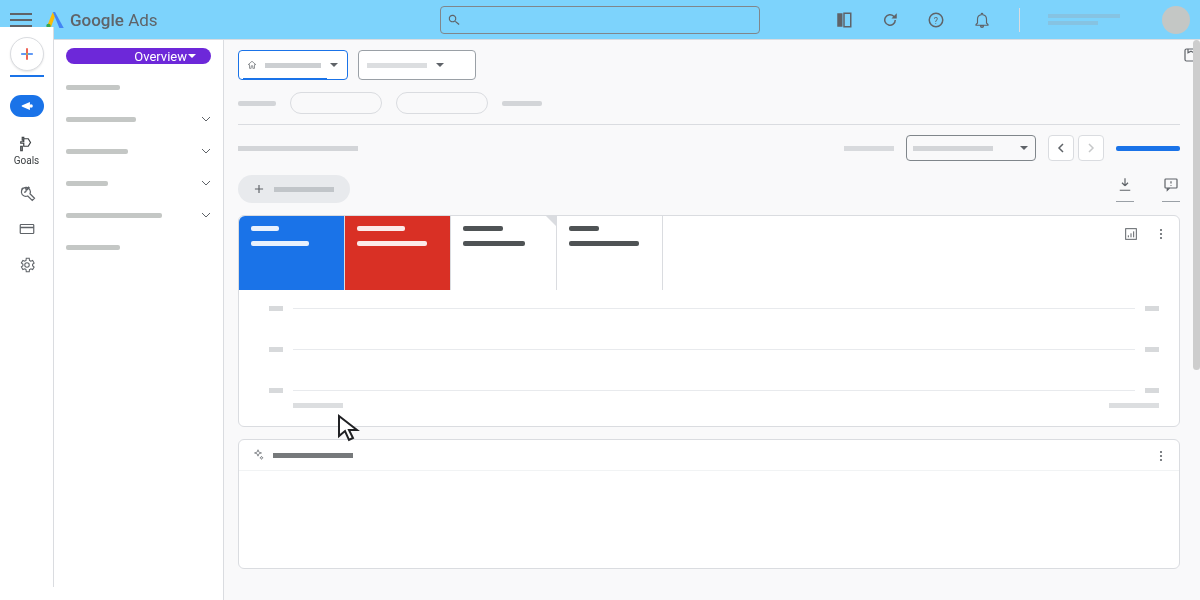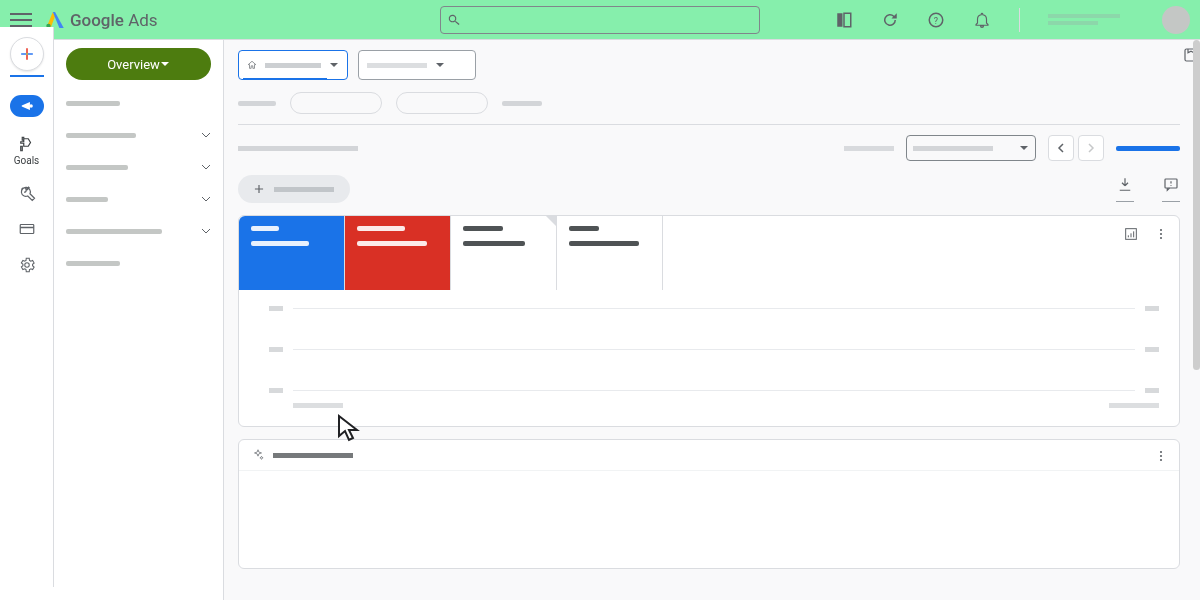--- a/index.html
+++ b/index.html
@@ -1,19 +1,19 @@
 <!DOCTYPE html>
 <html><head>
   <meta charset="utf-8">
   <style>
     * { box-sizing: border-box; margin: 0; padding: 0; }
     body { font-family: Roboto, Arial, sans-serif; background: #fff; color: #3c4043; overflow: hidden; width: 1200px; height: 600px; position: relative; }
 
     
-    .header { height: 40px; display: flex; align-items: center; border-bottom: 1px solid #dadce0; padding: 0 10px; background: #86efac; position: relative; }
+    .header { height: 40px; display: flex; align-items: center; border-bottom: 1px solid #dadce0; padding: 0 10px; background: #7dd3fc; position: relative; }
     .menu-icon { width: 22px; height: 22px; display:flex; flex-direction:column; justify-content:center; gap:4px; cursor:pointer; margin-right: 14px;}
     .menu-icon span { display:block; height:2px; background:#5f6368; }
     .logo-wrap { display:flex; align-items:center; gap:6px; margin-right:20px;}
     .logo-txt { font-size:17px; color:#5f6368; }
     .logo-txt b { font-weight:500; }
     .search-wrap { position:absolute; left:50%; transform:translateX(-50%); }
     .search-box { width:320px; height:28px; border:1px solid #80868b; border-radius:4px; display:flex; align-items:center; padding:0 6px; gap:6px;}
     .search-box svg { width:14px; height:14px; fill:#5f6368;}
     .search-box .redact { flex:1; height:5px; background:#9aa0a6; opacity:.0;}
     .hdr-icons { margin-left:auto; display:flex; align-items:center; gap:28px; }
@@ -29,21 +29,21 @@
     .fab svg{width:20px;height:20px;}
     .rail-active-bar{ width:34px; height:2px; background:#1a73e8; margin-top:-14px;}
     .rail-pill { background:#1a73e8; border-radius:14px; width:34px; height:22px; display:flex; align-items:center; justify-content:center;}
     .rail-pill svg{width:14px;height:14px;fill:#fff;}
     .rail-item { display:flex; flex-direction:column; align-items:center; gap:2px; cursor:pointer; color:#3c4043; font-size:10px;}
     .rail-item svg{width:18px;height:18px;fill:#3c4043;}
     .rail-item.nolabel svg{fill:#5f6368;}
 
     
     .sidebar { position:absolute; top:40px; left:54px; width:170px; height:560px; border-right:1px solid #dadce0; background:#fff; padding:8px 12px; }
-    .ov-pill { height:32px; background:#4d7c0f; color:#fff; border-radius:16px; display:flex; align-items:center; padding:0 14px; font-size:13px; justify-content:center; cursor:pointer;}
+    .ov-pill { height:16px; background:#6d28d9; color:#fff; border-radius:16px; display:flex; align-items:center; padding:0 14px; font-size:13px; justify-content:flex-end; cursor:pointer;}
     .ov-pill svg{width:10px;height:10px;fill:#fff;}
     .sb-list{ margin-top:14px; display:flex; flex-direction:column; gap:14px;}
     .sb-item{ display:flex; align-items:center; justify-content:space-between; cursor:pointer; height:18px;}
     .sb-item .bar{ height:5px; background:#c4c7c5; border-radius:2px;}
     .sb-item svg{width:10px;height:10px;fill:#5f6368;}
 
     
     .main { position:absolute; top:40px; left:224px; right:0; height:560px; background:#f9f9fa; padding:10px 20px 0 14px; overflow:auto;}
     .filters-row{ display:flex; align-items:center; gap:10px;}
     .scope-chip{ height:30px; border:1px solid #9aa0a6; border-radius:4px; background:#fff; display:flex; align-items:center; padding:0 8px; gap:8px; position:relative; cursor:pointer;}

